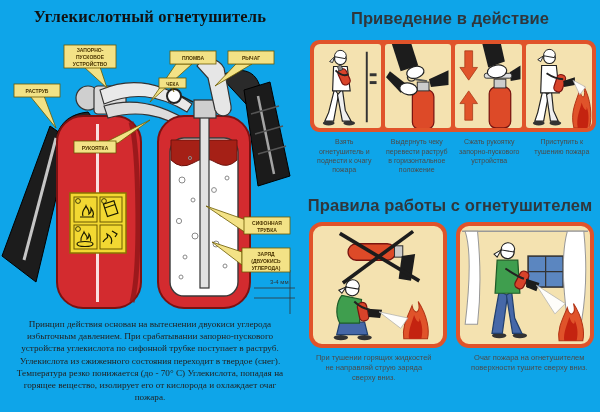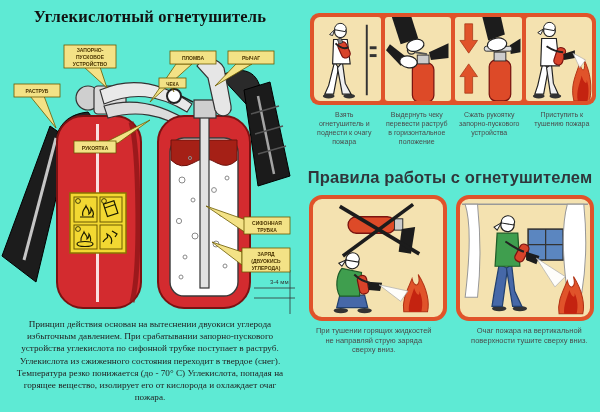--- a/index.html
+++ b/index.html
@@ -1,17 +1,17 @@
 <!DOCTYPE html>
 <html><head>
 <meta charset="utf-8">
 <style>
   html,body{margin:0;padding:0;width:600px;height:412px;background:#ffffff;overflow:hidden;
     font-family:"Liberation Sans",sans-serif;}
-  .page{display:flex;width:600px;height:412px;background:#5eead4;}
+  .page{display:flex;width:600px;height:412px;background:#0ea5e9;}
   .col-left{width:300px;position:relative;}
   .col-right{width:300px;position:relative;}
 
   .l-title{font-family:"Liberation Serif",serif;font-weight:bold;font-size:16.5px;
     text-align:center;color:#111;margin:7px 0 0 0;letter-spacing:.2px;}
   .diagram-wrap{position:absolute;top:30px;left:0;width:300px;height:284px;}
   .l-desc{position:absolute;top:318px;left:0;width:300px;box-sizing:border-box;
     padding:0 12px;font-family:"Liberation Serif",serif;font-size:9.2px;line-height:1.33;
     text-align:center;color:#222;}
 
@@ -177,20 +177,21 @@
         </g>
       </svg>
     </div>
 
     <div class="l-desc">Принцип действия основан на вытеснении двуокиси углерода избыточным давлением. При срабатывании запорно-пускового устройства углекислота по сифонной трубке поступает в раструб. Углекислота из сжиженного состояния переходит в твердое (снег). Температура резко понижается (до - 70° С) Углекислота, попадая на горящее вещество, изолирует его от кислорода и охлаждает очаг пожара.</div>
   </div>
 
   <div class="col-right">
 
     <div class="r-title">
+      <div>Приведение в действие</div>
     </div>
 
     <div class="strip">
       <div class="cell">
         <svg viewBox="0 0 66 86">
           <line x1="53" y1="8" x2="53" y2="80" stroke="#333" stroke-width="2"></line>
           <rect x="56" y="30" width="7" height="3" fill="#333"></rect>
             <rect x="56" y="38" width="7" height="3" fill="#333"></rect>
           <ellipse cx="14" cy="81" rx="6" ry="2.5" fill="#333"></ellipse>
             <ellipse cx="35" cy="81" rx="6" ry="2.5" fill="#333"></ellipse>
@@ -311,16 +312,16 @@
           </g>
           <polygon points="64,50 77,54 74,62 64,58" fill="#1c1c1c"></polygon>
           <polygon points="74,56 102,74 92,84" fill="#fff" stroke="#aaa" stroke-width="0.7" opacity="0.95"></polygon>
           <path d="M44,40 C50,44 56,48 62,50" fill="none" stroke="#222" stroke-width="2"></path>
         </svg>
       </div>
     </div>
 
     <div class="rule-caps">
       <div>При тушении горящих жидкостей не направляй струю заряда сверху вниз.</div>
-      <div>Очаг пожара на вертикальной поверхности тушите сверху вниз.</div>
+      <div>Очаг пожара на огнетушителем поверхности тушите сверху вниз.</div>
     </div>
   </div>
 </div>
 
 </body></html>

